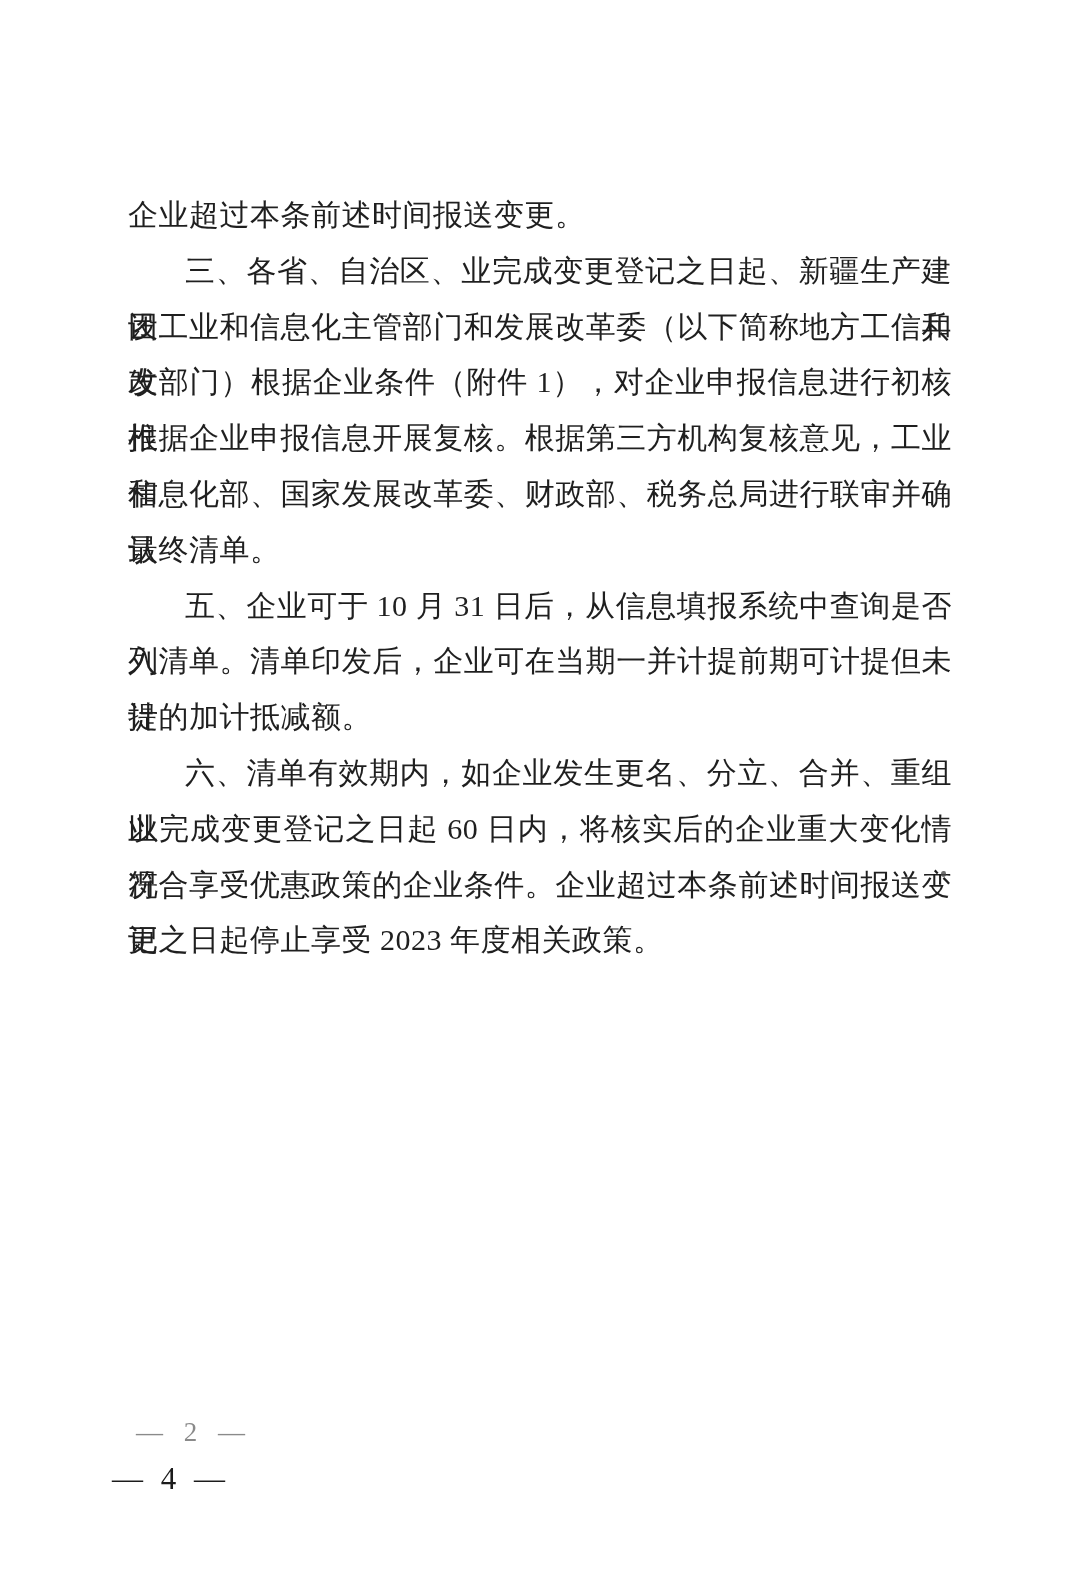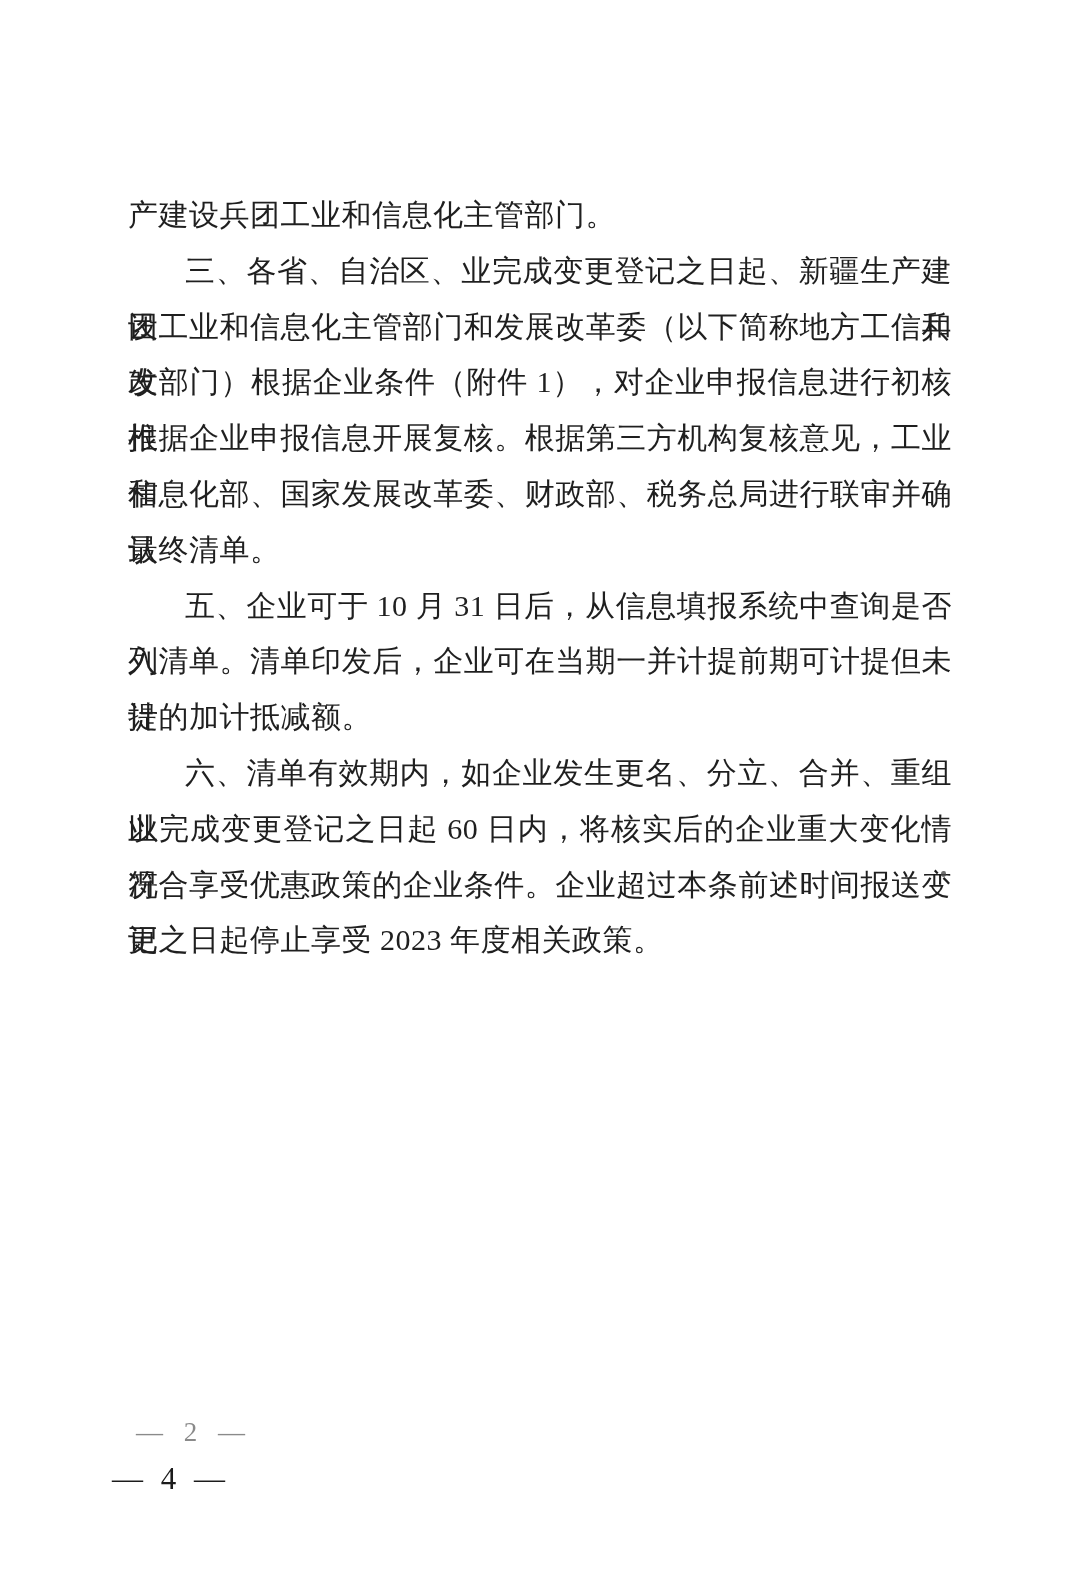--- a/index.html
+++ b/index.html
@@ -72,21 +72,21 @@
     opacity: 0.8;
   }
 </style>
 </head>
 <body>
 
 <div class="page">
 
   <div class="text-block">
 
-  <div class="line no-justify">产建设兵团工业和信息化主管部门。</div>
+  <div class="line no-justify">企业超过本条前述时间报送变更。</div>
       <div class="line indent">三、各省、自治区、业完成变更登记之日起、新疆生产建设兵</div>
       <div class="line">团工业和信息化主管部门和发展改革委（以下简称地方工信和发</div>
       <div class="line">改部门）根据企业条件（附件 1），对企业申报信息进行初核推</div>
       <div class="line">根据企业申报信息开展复核。根据第三方机构复核意见，工业和</div>
       <div class="line">信息化部、国家发展改革委、财政部、税务总局进行联审并确认</div>
       <div class="line no-justify">最终清单。</div>
       <div class="line indent">五、企业可于 10 月 31 日后，从信息填报系统中查询是否列</div>
       <div class="line">入清单。清单印发后，企业可在当期一并计提前期可计提但未计</div>
       <div class="line no-justify">提的加计抵减额。</div>
       <div class="line indent">六、清单有效期内，如企业发生更名、分立、合并、重组以</div>

